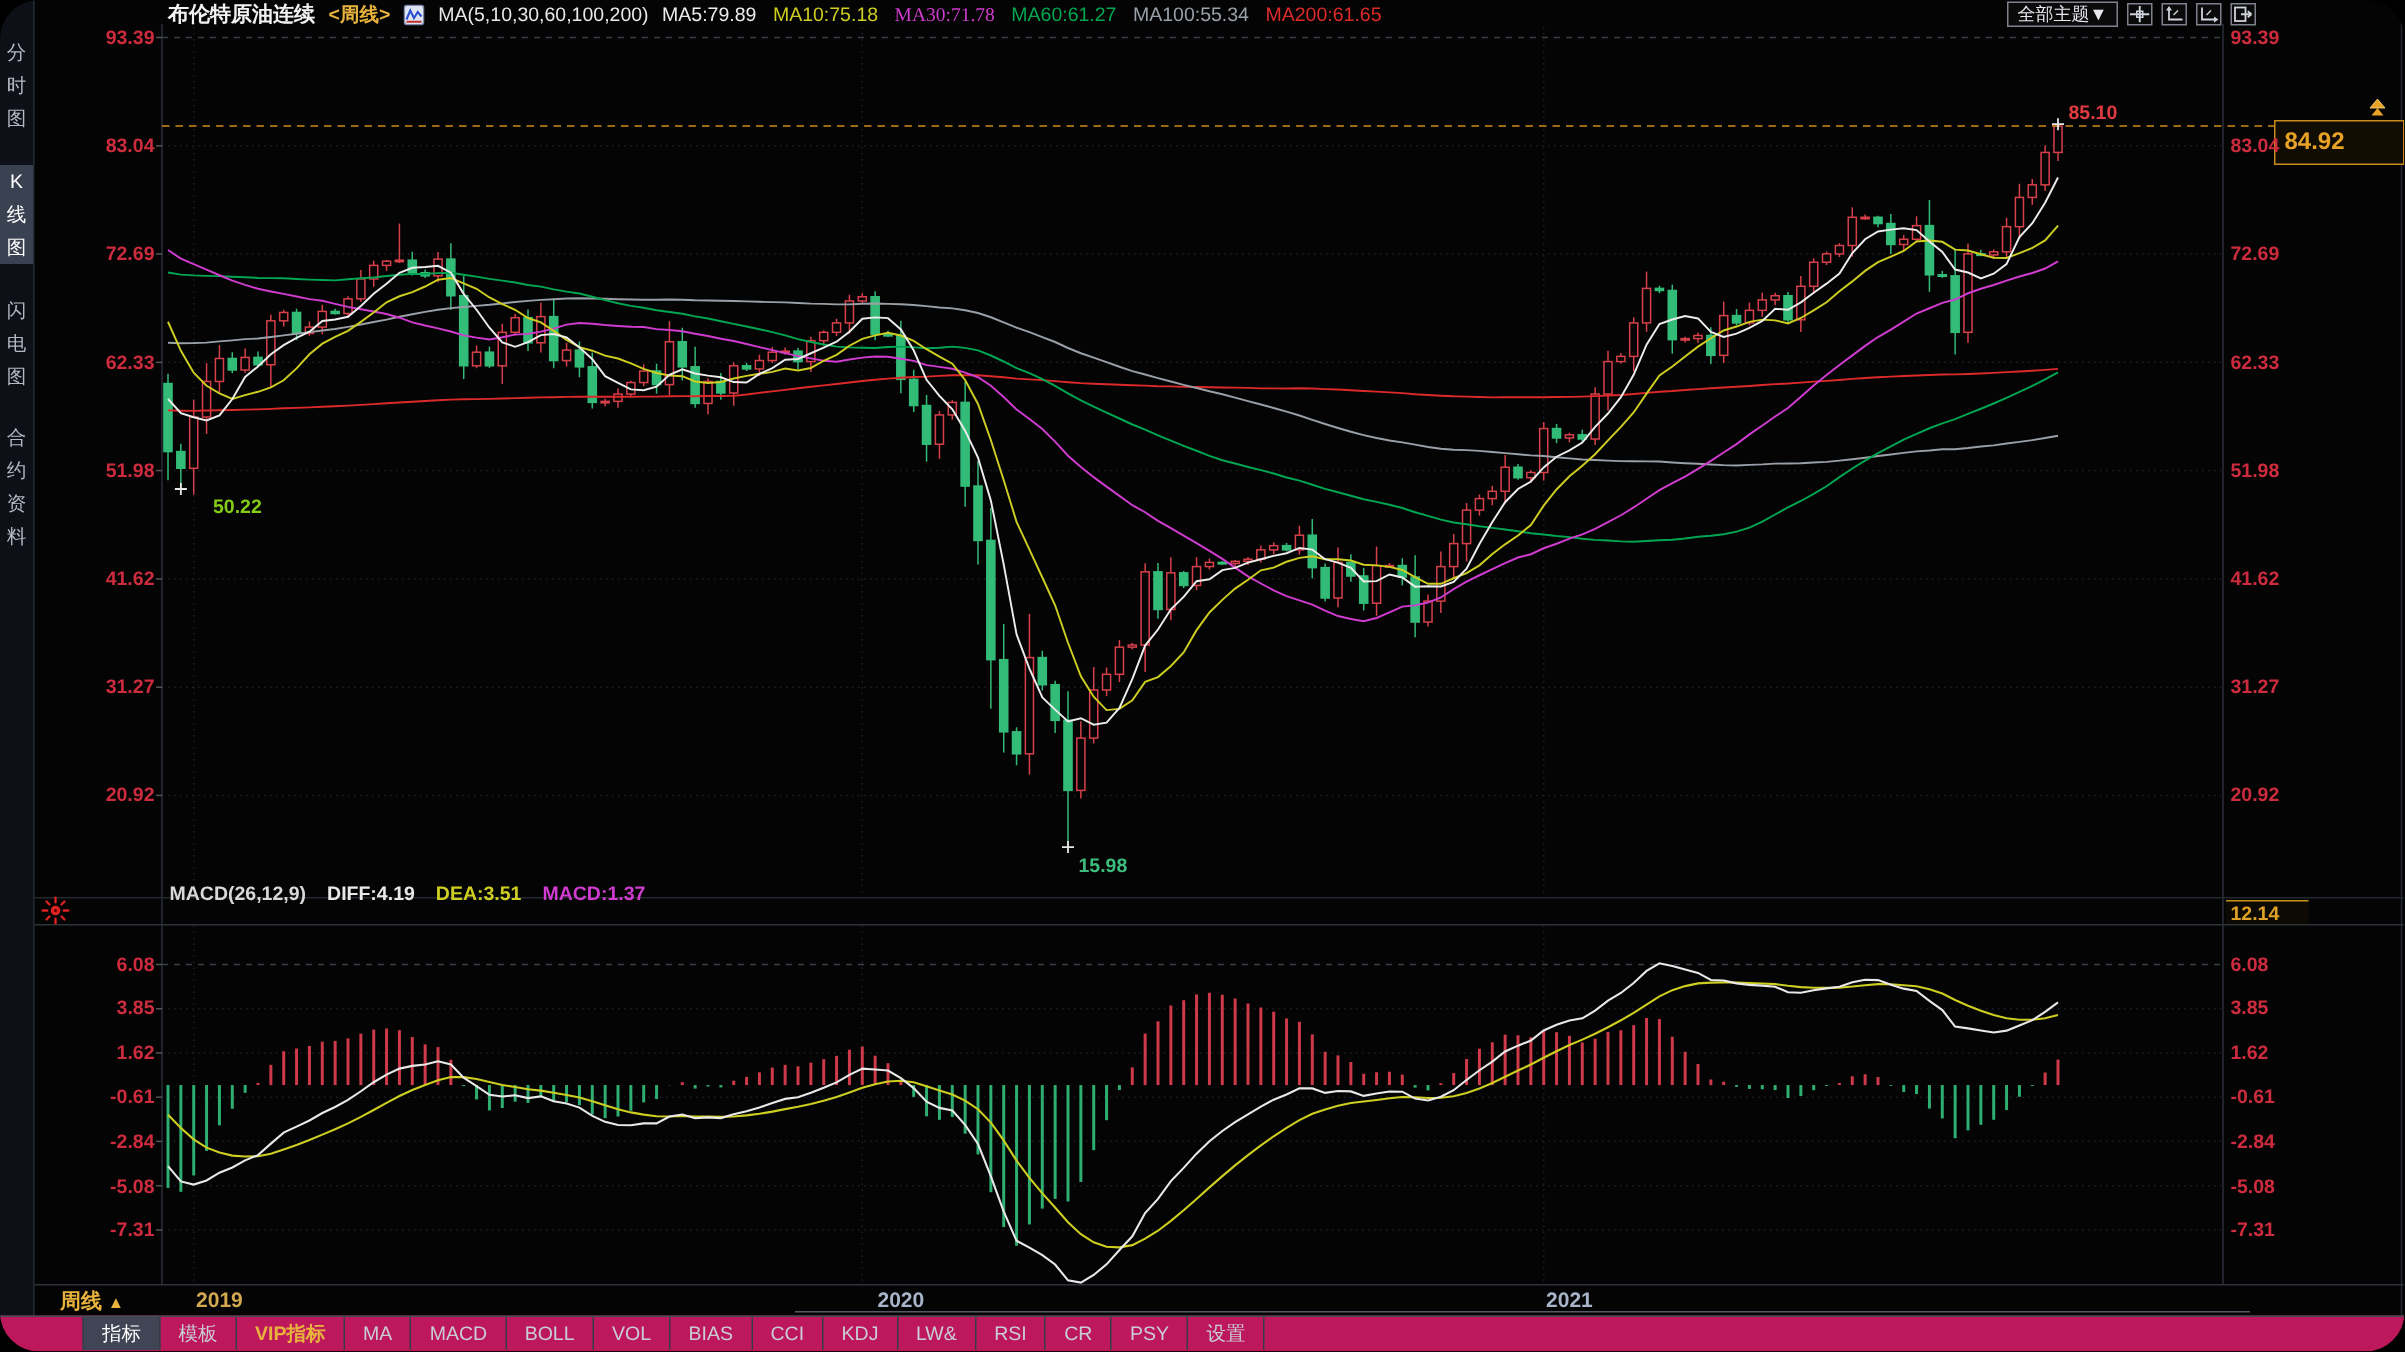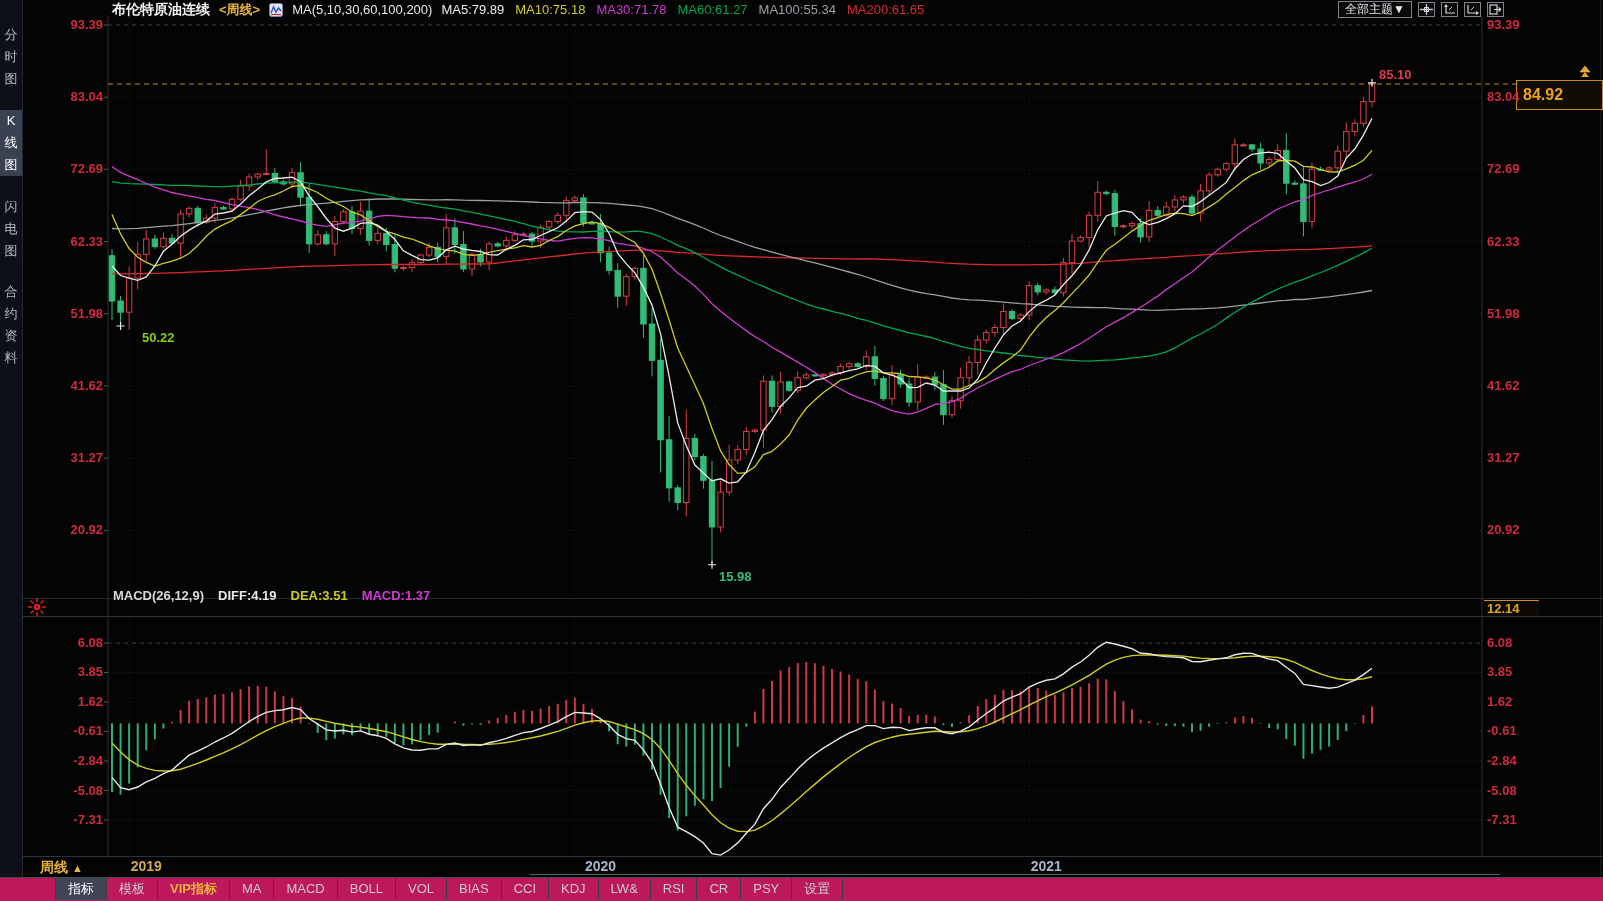--- a/index.html
+++ b/index.html
@@ -1,17 +1,17 @@
 <!DOCTYPE html>
 <html><head>
 <meta charset="utf-8">
 <style>
   html,body{margin:0;padding:0;background:#000;}
   #app{position:relative;width:1603px;height:901px;background:#040404;overflow:hidden;
-       font-family:"Liberation Sans",sans-serif;-webkit-font-smoothing:antialiased;}
+       font-family:"Liberation Sans",sans-serif;border-radius:26px;-webkit-font-smoothing:antialiased;}
   #chart-svg{position:absolute;left:0;top:0;}
   .abs{position:absolute;}
   
   #titlebar{position:absolute;left:112px;top:0;height:19px;display:flex;align-items:center;gap:9px;white-space:nowrap;}
   #symbol{color:#f2f2f2;font-size:14px;font-weight:bold;}
   #tf-tag{color:#e8b33c;font-size:13px;font-weight:bold;}
   #ma-settings{color:#e8e8e8;font-size:13px;}
   .ma-val{font-size:13px;}
   #top-right{position:absolute;top:1px;left:1338px;display:flex;align-items:center;gap:6px;}
   #theme-btn{background:#0a0a0a;border:1px solid #7e828c;color:#e6e8ee;font-size:12px;
@@ -580,21 +580,21 @@
       <svg width="14" height="14">
           <rect x="0.5" y="0.5" width="13" height="13" rx="2" fill="#dfe4f0" stroke="#7c86a8"></rect>
         <path d="M2,10 L4.5,4 L7,9 L9.5,5 L12,8" fill="none" stroke="#2a4fd0" stroke-width="1.4"></path>
         <path d="M2,11.5 L12,11.5" stroke="#c03030" stroke-width="1.2"></path>
         </svg>
     </span>
     <span id="ma-settings">MA(5,10,30,60,100,200)</span>
     <span id="ma-values" style="display:inline-flex;gap:11px;">
         <span class="ma-val" style="color: rgb(236, 236, 236);">MA5:79.89</span>
         <span class="ma-val" style="color: rgb(205, 205, 34);">MA10:75.18</span>
-        <span class="ma-val" style="color: rgb(207, 60, 207);">MA30:71.78</span>
+        <span class="ma-val" style="color: rgb(207, 60, 207); font-family: Liberation Serif, serif;">MA30:71.78</span>
         <span class="ma-val" style="color: rgb(0, 166, 81);">MA60:61.27</span>
         <span class="ma-val" style="color: rgb(154, 160, 168);">MA100:55.34</span>
         <span class="ma-val" style="color: rgb(220, 42, 42);">MA200:61.65</span>
       </span>
   </div>
 
   <div id="top-right">
     <button id="theme-btn">全部主题▼</button>
     <button class="tool-btn">
       <svg width="13" height="11">

